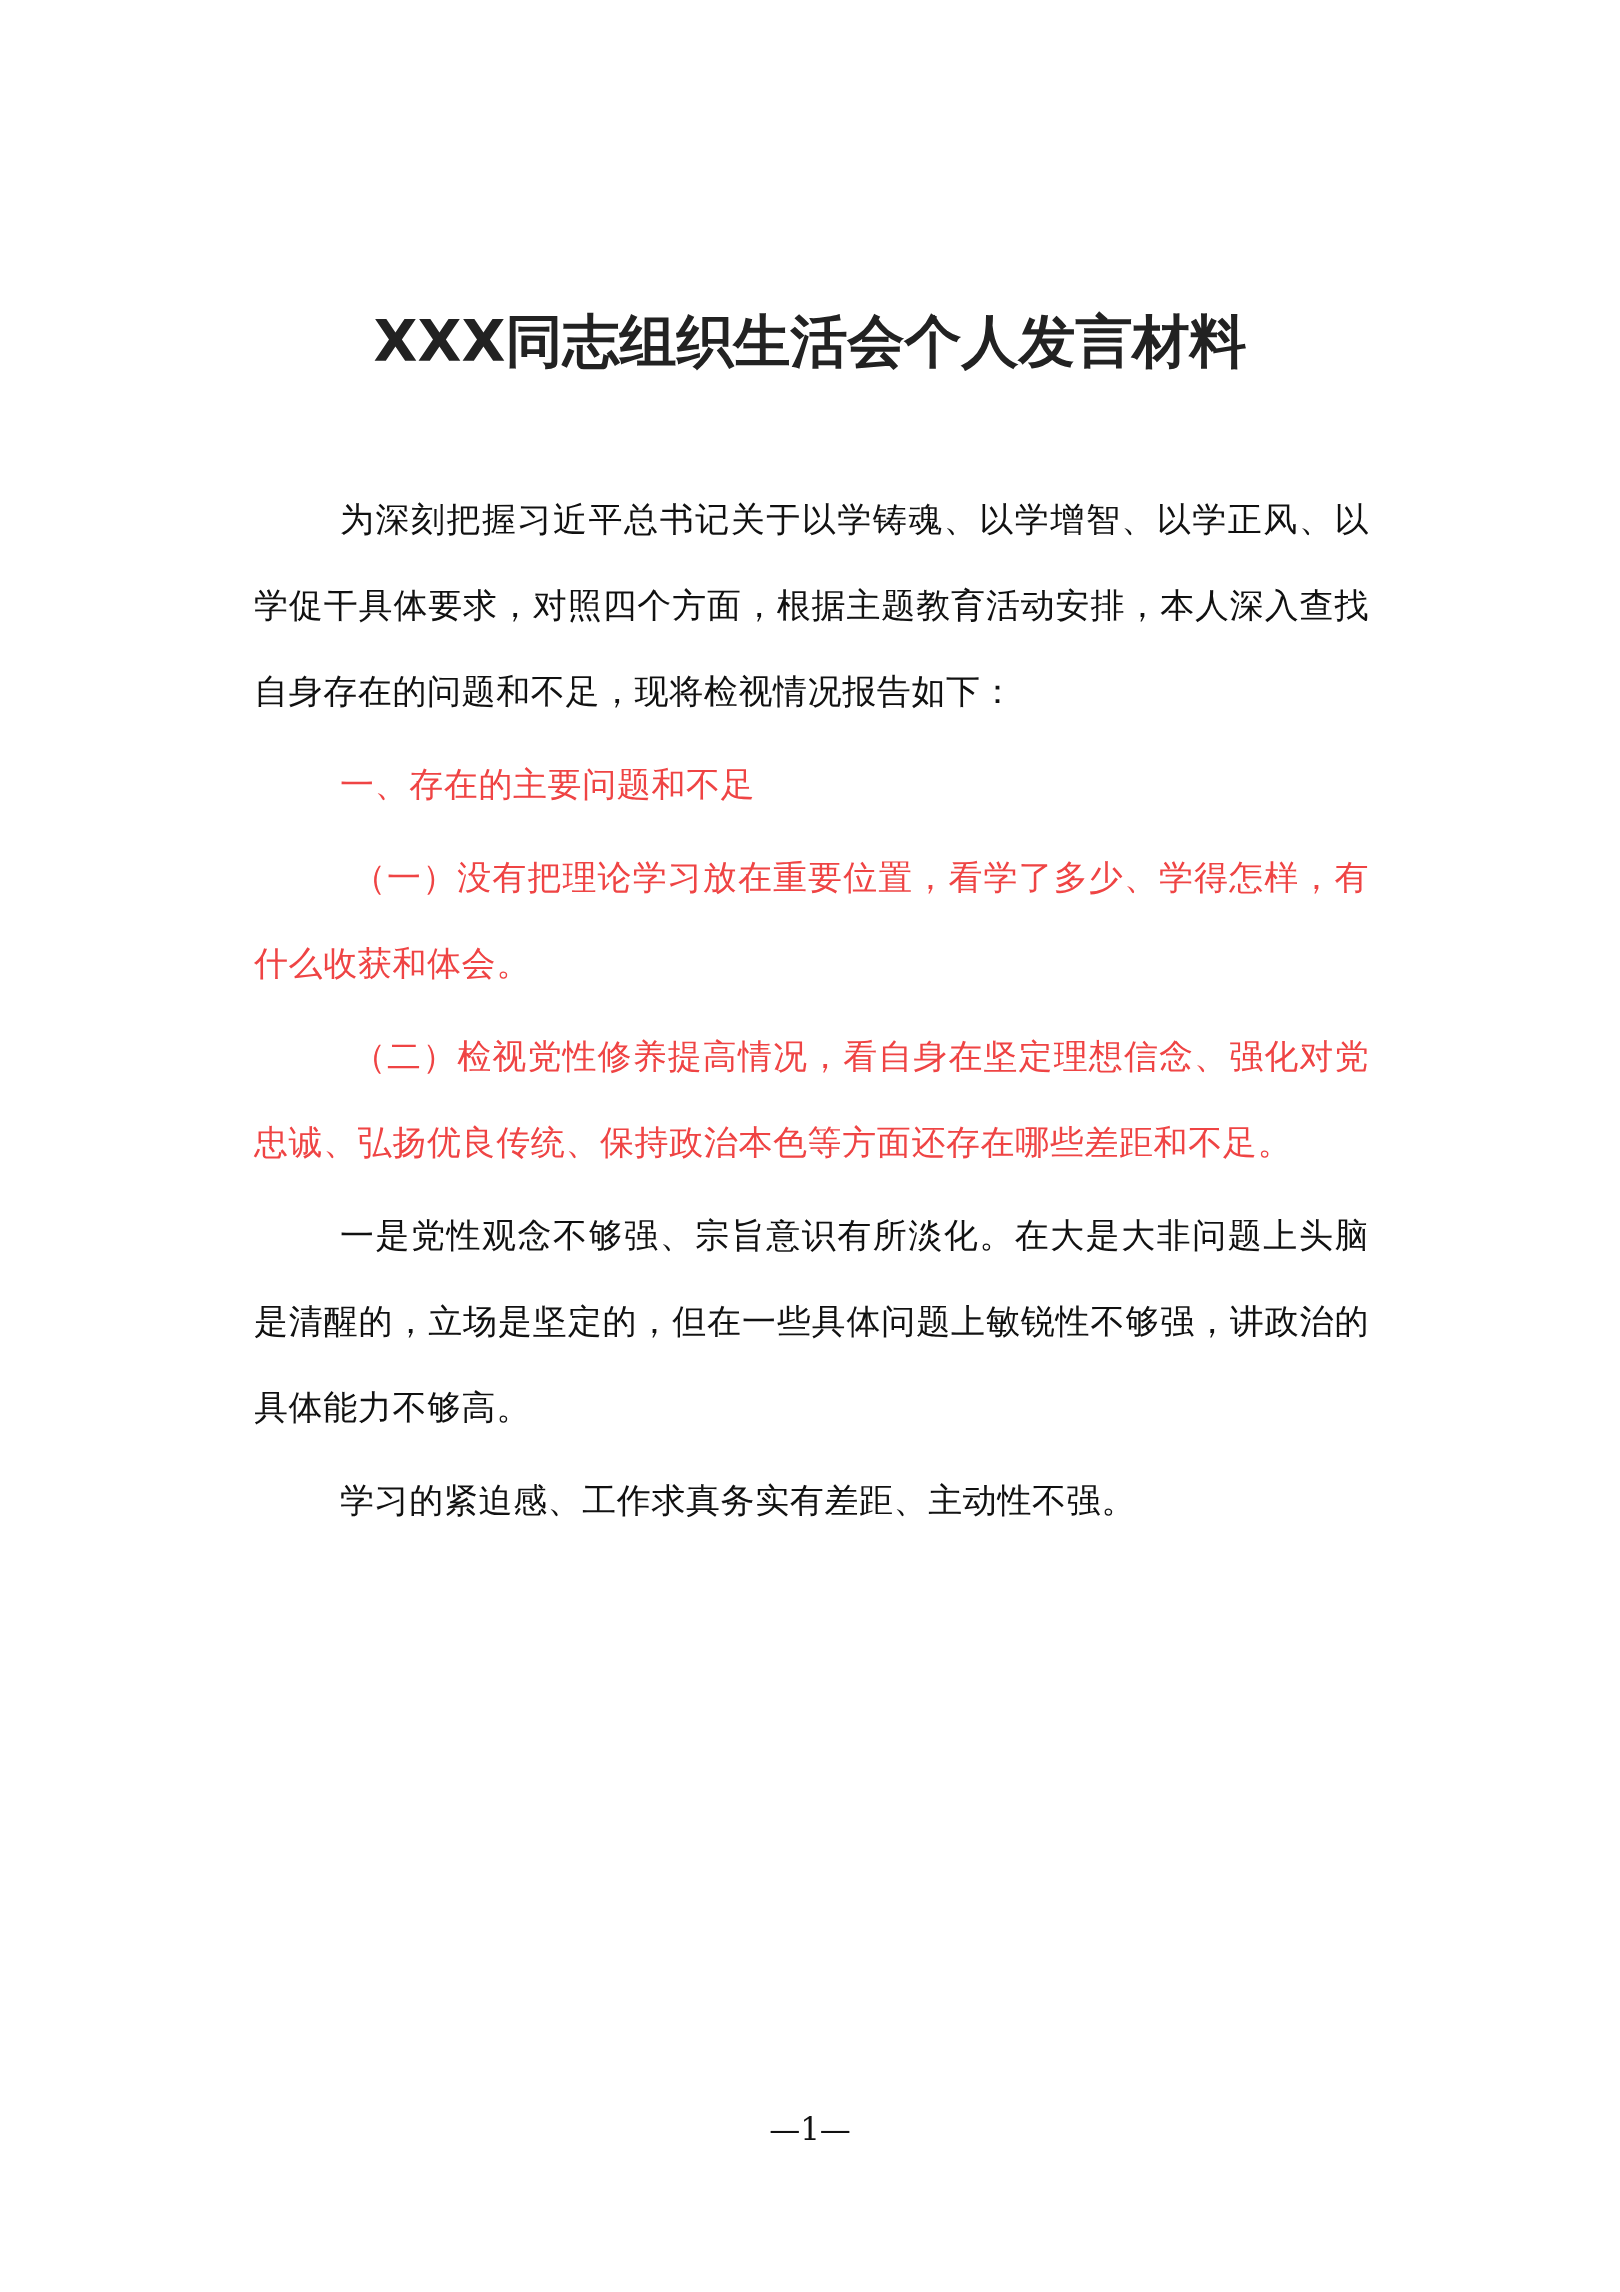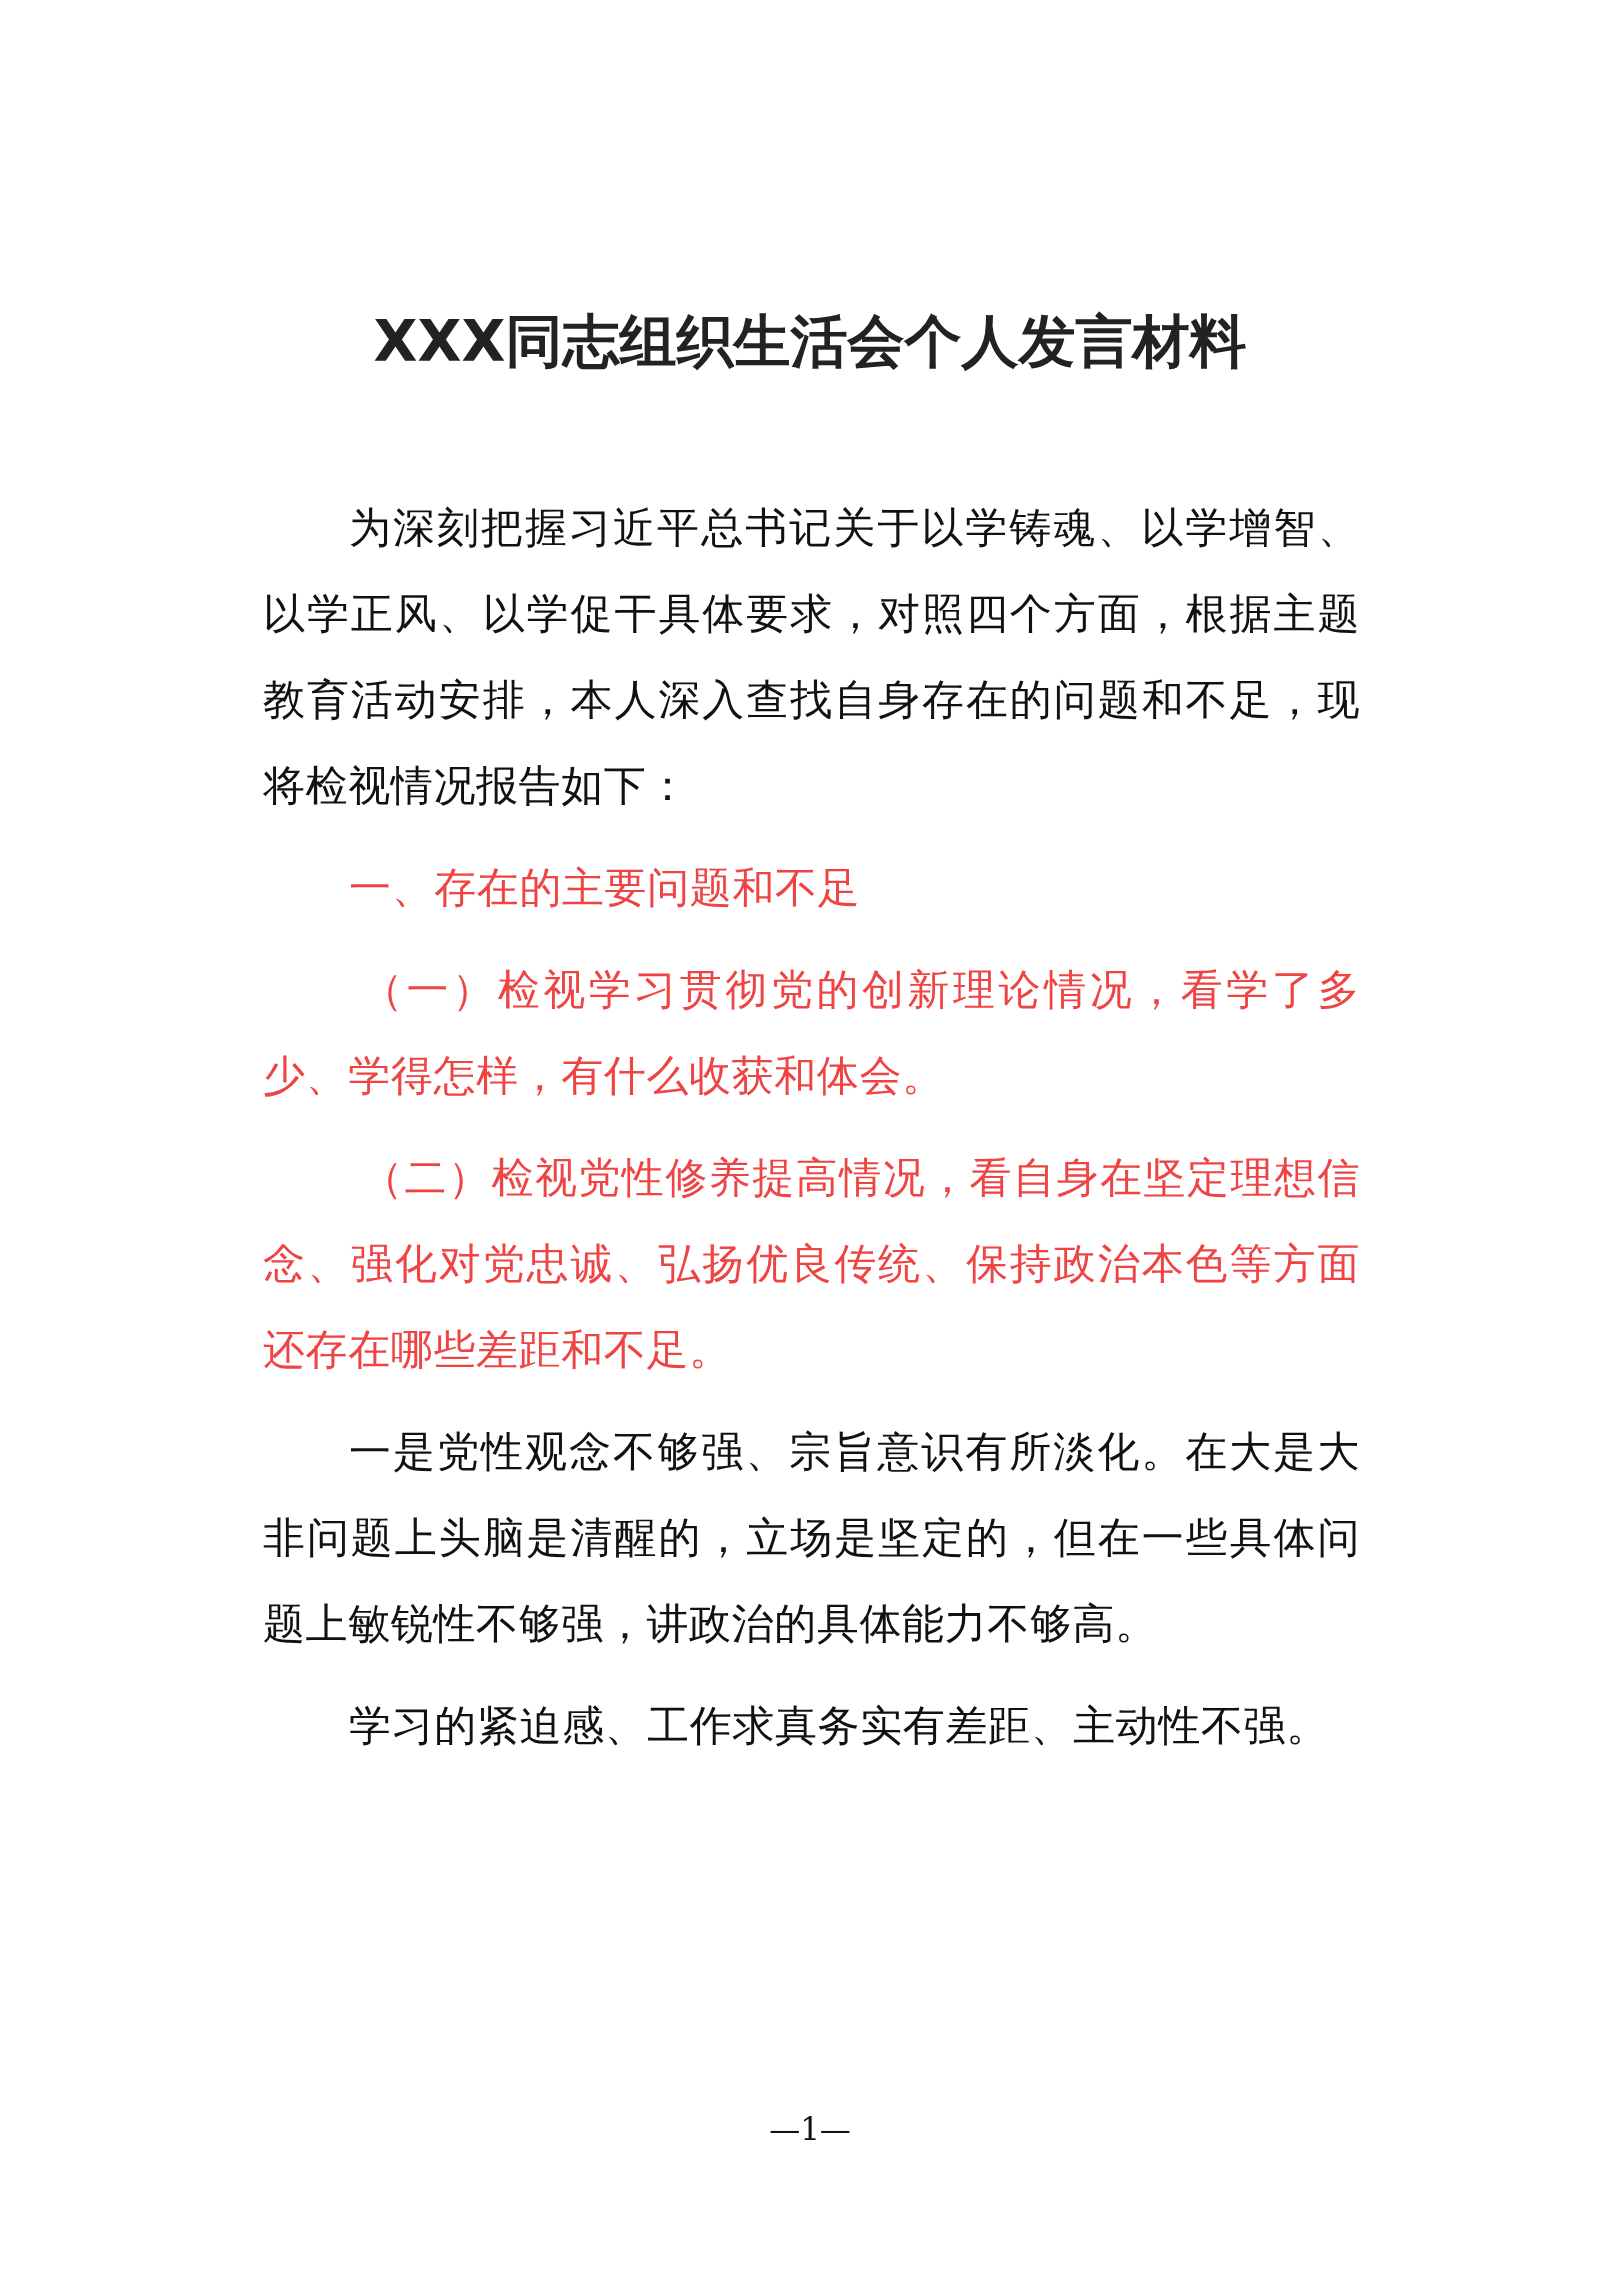--- a/index.html
+++ b/index.html
@@ -35,22 +35,22 @@
       line-height: 88px;
       white-space: nowrap;
     }
     .body {
       position: absolute;
       left: 247px;
       top: 469px;
       width: 1129px;
     }
     .para {
-      margin: 16px;
-      font-size: 42px;
+      margin: 7px;
+      font-size: 34px;
       line-height: 86px;
       text-align: justify;
       text-indent: 86px;
       letter-spacing: 0.6px;
       word-break: break-all;
       color: #111111;
     }
     .para.bold {
       font-weight: normal;
       color: #ef4444;
@@ -76,21 +76,21 @@
 </head>
 <body>
 
 <div class="page">
 
   <div class="title">XXX同志组织生活会个人发言材料</div>
 
   <div class="body">
     <p class="para">为深刻把握习近平总书记关于以学铸魂、以学增智、以学正风、以学促干具体要求，对照四个方面，根据主题教育活动安排，本人深入查找自身存在的问题和不足，现将检视情况报告如下：</p>
     <p class="para bold h1">一、存在的主要问题和不足</p>
-    <p class="para bold h2">（一）检视学习贯彻党的创新理论情况，看学了多少、学得怎样，有什么收获和体会。</p>
+    <p class="para bold h2">（一）没有把理论学习放在重要位置，看学了多少、学得怎样，有什么收获和体会。</p>
     <p class="para bold h2">（二）检视党性修养提高情况，看自身在坚定理想信念、强化对党忠诚、弘扬优良传统、保持政治本色等方面还存在哪些差距和不足。</p>
     <p class="para">一是党性观念不够强、宗旨意识有所淡化。在大是大非问题上头脑是清醒的，立场是坚定的，但在一些具体问题上敏锐性不够强，讲政治的具体能力不够高。</p>
     <p class="para">学习的紧迫感、工作求真务实有差距、主动性不强。</p>
   </div>
 
   <div class="footer">—1—</div>
 
 </div>
 
 

